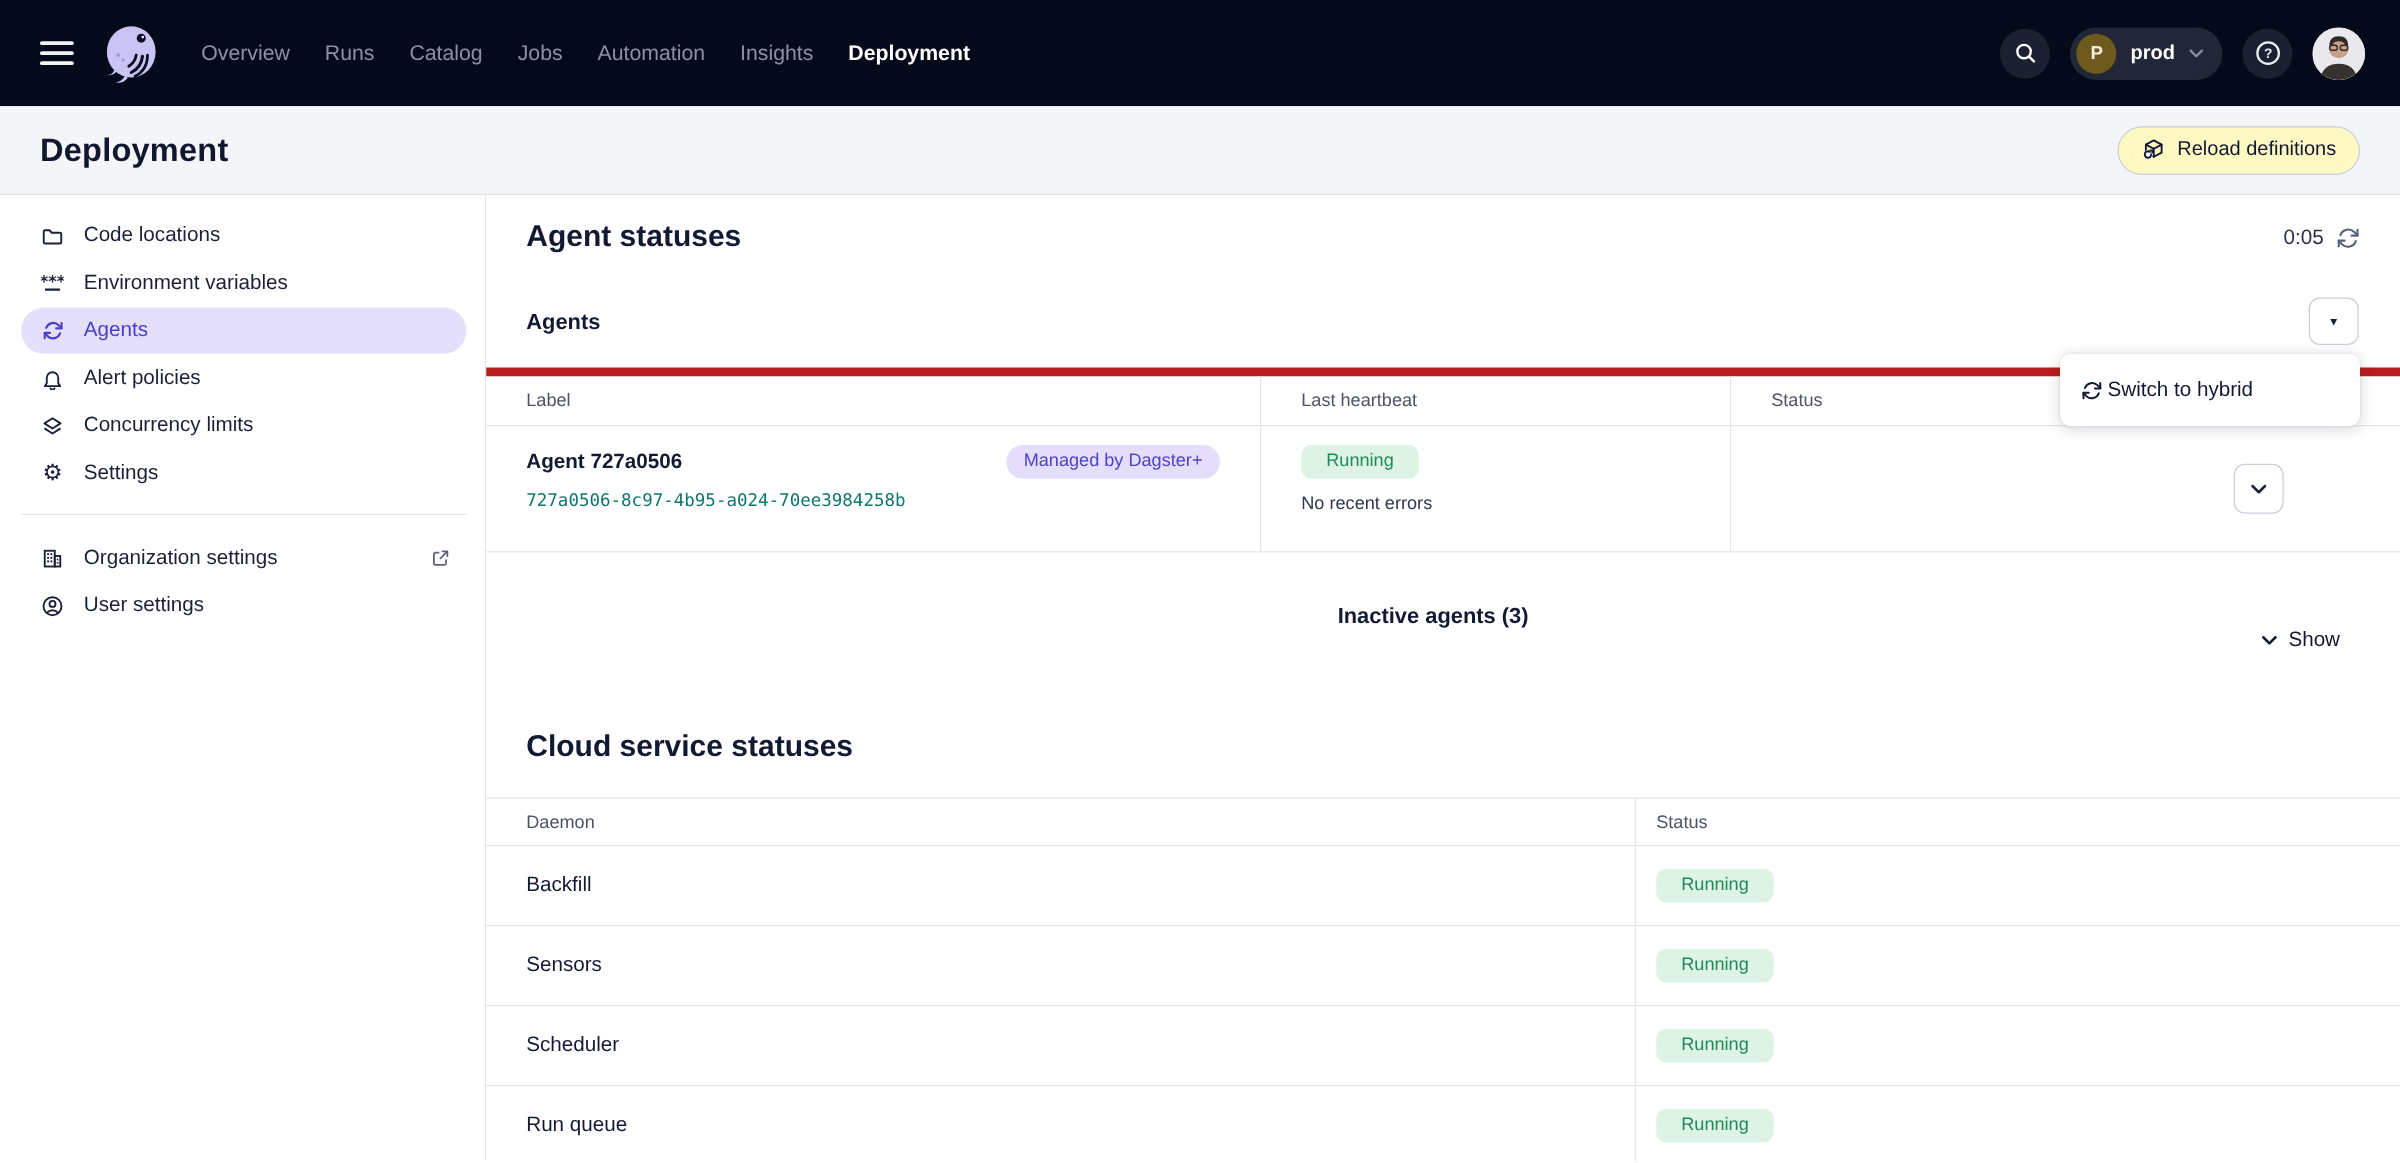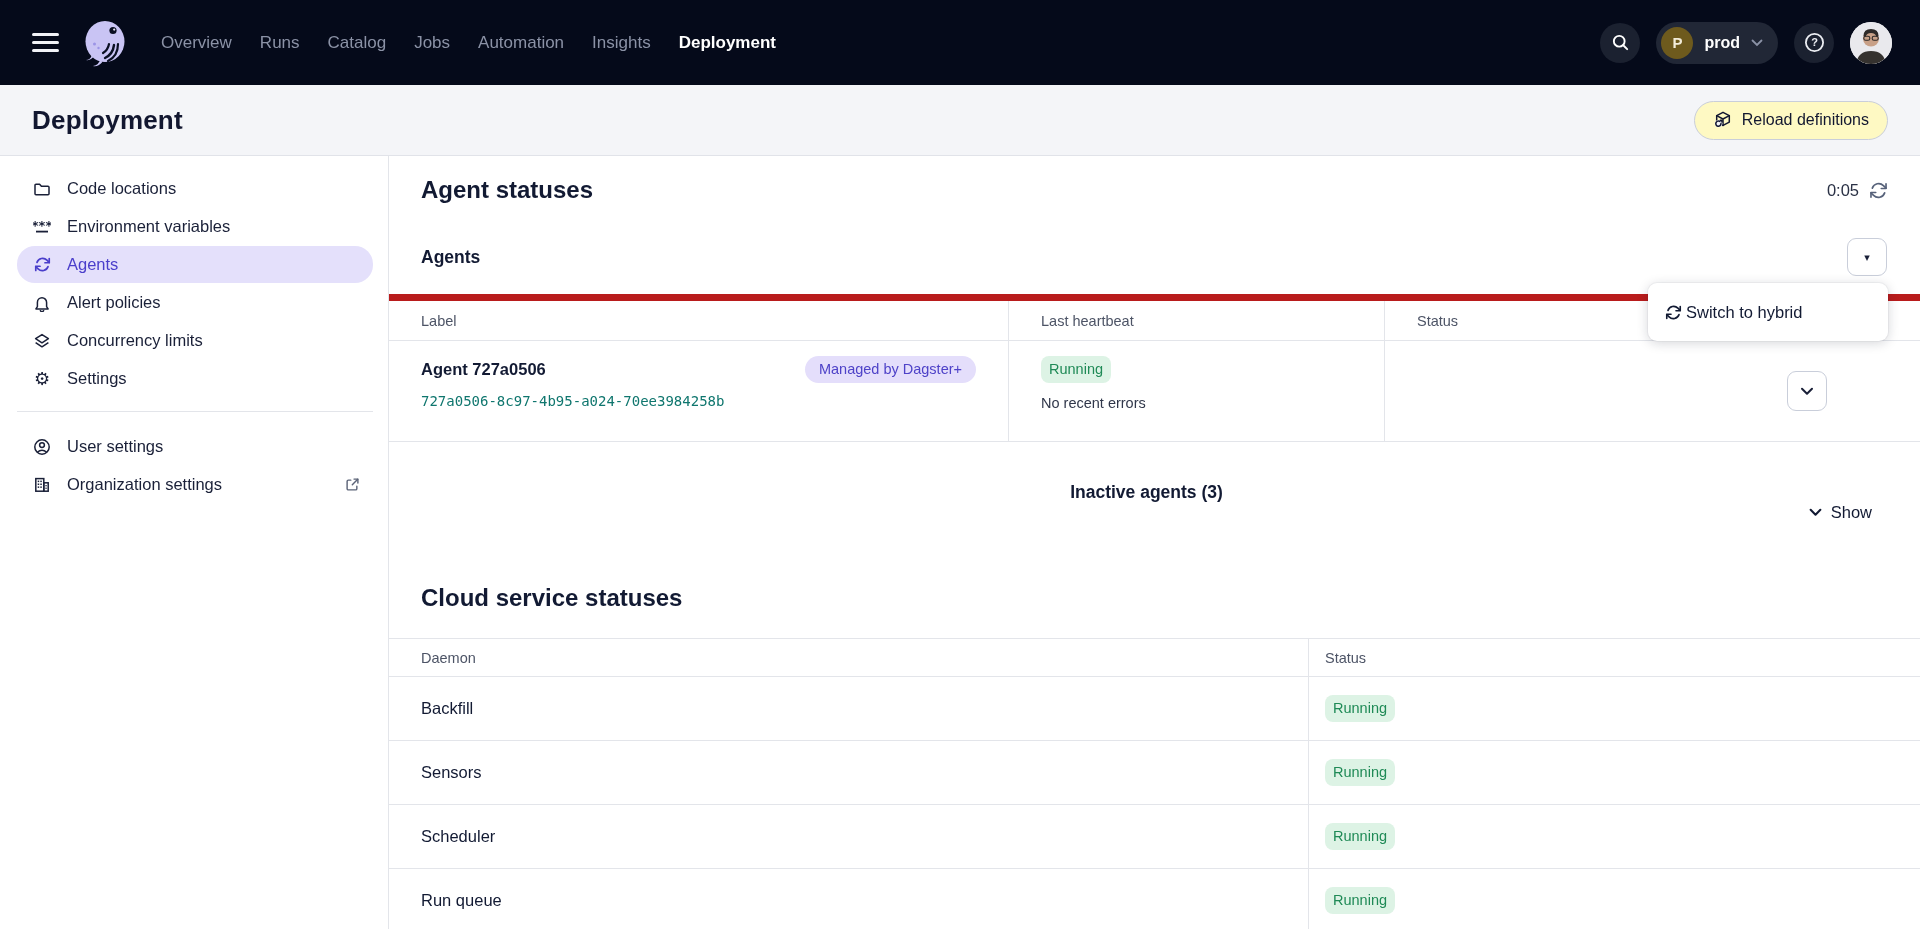--- a/index.html
+++ b/index.html
@@ -96,21 +96,21 @@
   .agent-name { font-size:16.5px; font-weight:700; color:#121A33; }
   .badge-purple {
     margin-left:auto; margin-right:32px; background:#E4DEFB; color:#4E42C8;
     border-radius:15px; padding:5px 14px 6px; font-size:14.5px;
   }
   .uuid { font-family:"DejaVu Sans Mono", monospace; font-size:14px; color:#0f766e; margin-top:10px; }
   .hb-rel { font-size:16.5px; color:#121A33; }
   .hb-time { font-family:"DejaVu Sans Mono", monospace; font-size:14px; color:#262C3F; margin-top:9px; }
   .badge-green {
     display:inline-block; background:#DDF3E5; color:#1F8A56;
-    border-radius:8px; padding:5px 8px 6px; font-size:14.5px;
+    border-radius:8px; padding:5px 20px 6px; font-size:14.5px;
   }
   .status-note { font-size:14.5px; color:#30374A; margin-top:12px; }
   .cell-exp { display:flex; align-items:center; justify-content:flex-end; padding:0 18px 0 0 !important; }
   .exp-btn {
     width:40px; height:40px; border:1px solid #C9CEDA; border-radius:9px; background:#fff;
     display:flex; align-items:center; justify-content:center; cursor:pointer; color:#1A2038;
   }
 
   .inactive-row { display:flex; align-items:center; height:22px; margin:40px 48px 0 32px;flex-direction:column; }
   .show-link { margin-left:auto; display:flex; align-items:center; gap:9px; font-size:16.5px; color:#121A33; cursor:pointer; }
@@ -284,31 +284,20 @@
 
     <div class="side-item">
       <span class="s-ic gear-glyph">⚙</span>
       <span>Settings</span>
     </div>
 
     <div class="side-divider"></div>
 
     <div class="side-item">
       <span class="s-ic">
-        <svg viewBox="0 0 18 18" width="18" height="18" stroke="currentColor" stroke-width="1.5" fill="none" stroke-linecap="round">
-          <circle cx="9" cy="9" r="7.2"></circle>
-          <circle cx="9" cy="7.1" r="2.4"></circle>
-          <path d="M4.7 14.1 a5.9 5.9 0 0 1 8.6 0"></path>
-        </svg>
-      </span>
-      <span>User settings</span>
-    </div>
-
-    <div class="side-item">
-      <span class="s-ic">
         <svg viewBox="0 0 18 18" width="18" height="18" stroke="currentColor" stroke-width="1.5" fill="none">
           <rect x="2.8" y="2.6" width="8" height="12.6"></rect>
           <rect x="10.8" y="6.8" width="4.4" height="8.4"></rect>
           <rect x="4.7" y="4.6" width="1.5" height="1.5" fill="currentColor" stroke="none"></rect>
           <rect x="7.3" y="4.6" width="1.5" height="1.5" fill="currentColor" stroke="none"></rect>
           <rect x="4.7" y="7.5" width="1.5" height="1.5" fill="currentColor" stroke="none"></rect>
           <rect x="7.3" y="7.5" width="1.5" height="1.5" fill="currentColor" stroke="none"></rect>
           <rect x="4.7" y="10.4" width="1.5" height="1.5" fill="currentColor" stroke="none"></rect>
           <rect x="7.3" y="10.4" width="1.5" height="1.5" fill="currentColor" stroke="none"></rect>
           <rect x="12.4" y="9" width="1.3" height="1.3" fill="currentColor" stroke="none"></rect>
@@ -316,20 +305,31 @@
         </svg>
       </span>
       <span>Organization settings</span>
       <span class="ext-ic">
         <svg viewBox="0 0 18 18" width="17" height="17" stroke="currentColor" stroke-width="1.5" fill="none" stroke-linecap="round" stroke-linejoin="round">
           <path d="M7.2 4.4 H4.6 A1.3 1.3 0 0 0 3.3 5.7 v7.7 A1.3 1.3 0 0 0 4.6 14.7 h7.7 A1.3 1.3 0 0 0 13.6 13.4 V10.8"></path>
           <path d="M10.6 3.3 h4.1 v4.1"></path>
           <path d="M14.5 3.5 8.8 9.2"></path>
         </svg>
       </span>
+    </div>
+
+    <div class="side-item">
+      <span class="s-ic">
+        <svg viewBox="0 0 18 18" width="18" height="18" stroke="currentColor" stroke-width="1.5" fill="none" stroke-linecap="round">
+          <circle cx="9" cy="9" r="7.2"></circle>
+          <circle cx="9" cy="7.1" r="2.4"></circle>
+          <path d="M4.7 14.1 a5.9 5.9 0 0 1 8.6 0"></path>
+        </svg>
+      </span>
+      <span>User settings</span>
     </div>
   </aside>
 
   <main class="main">
 
     <div class="section-head">
       <div class="h1">Agent statuses</div>
       <div class="countdown">
         <span>0:05</span>
         <span class="refresh">

